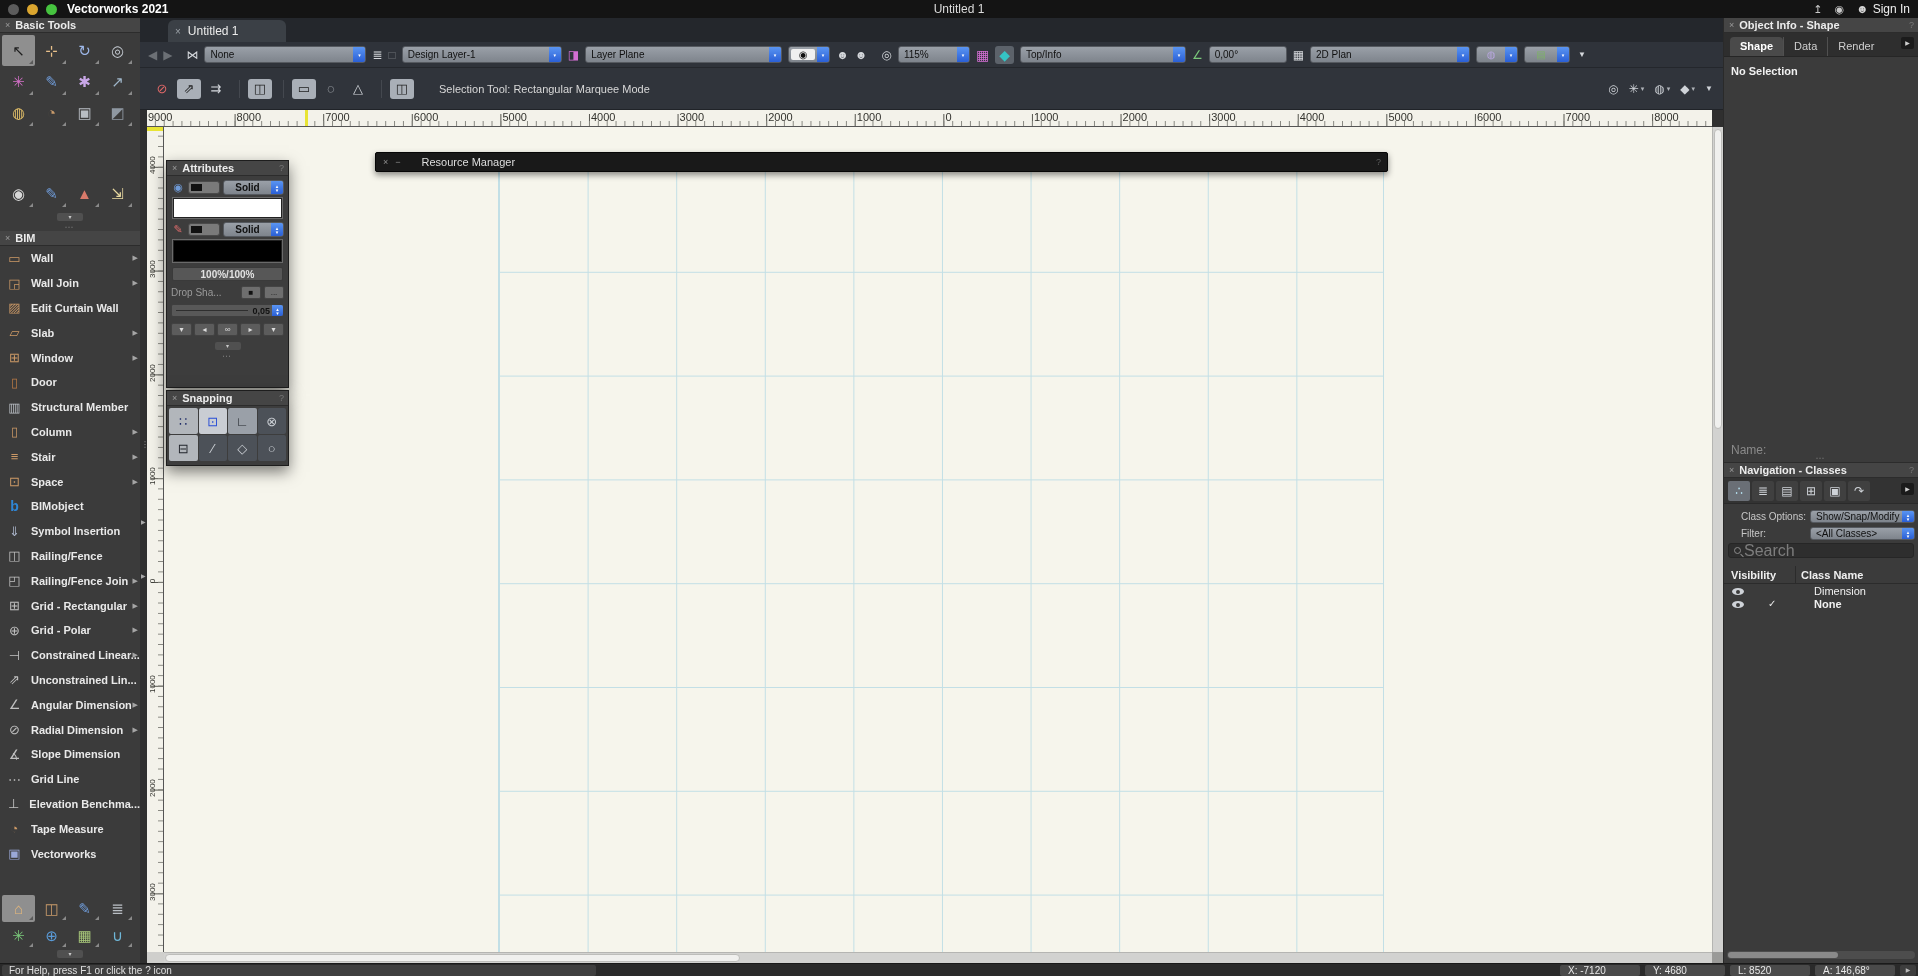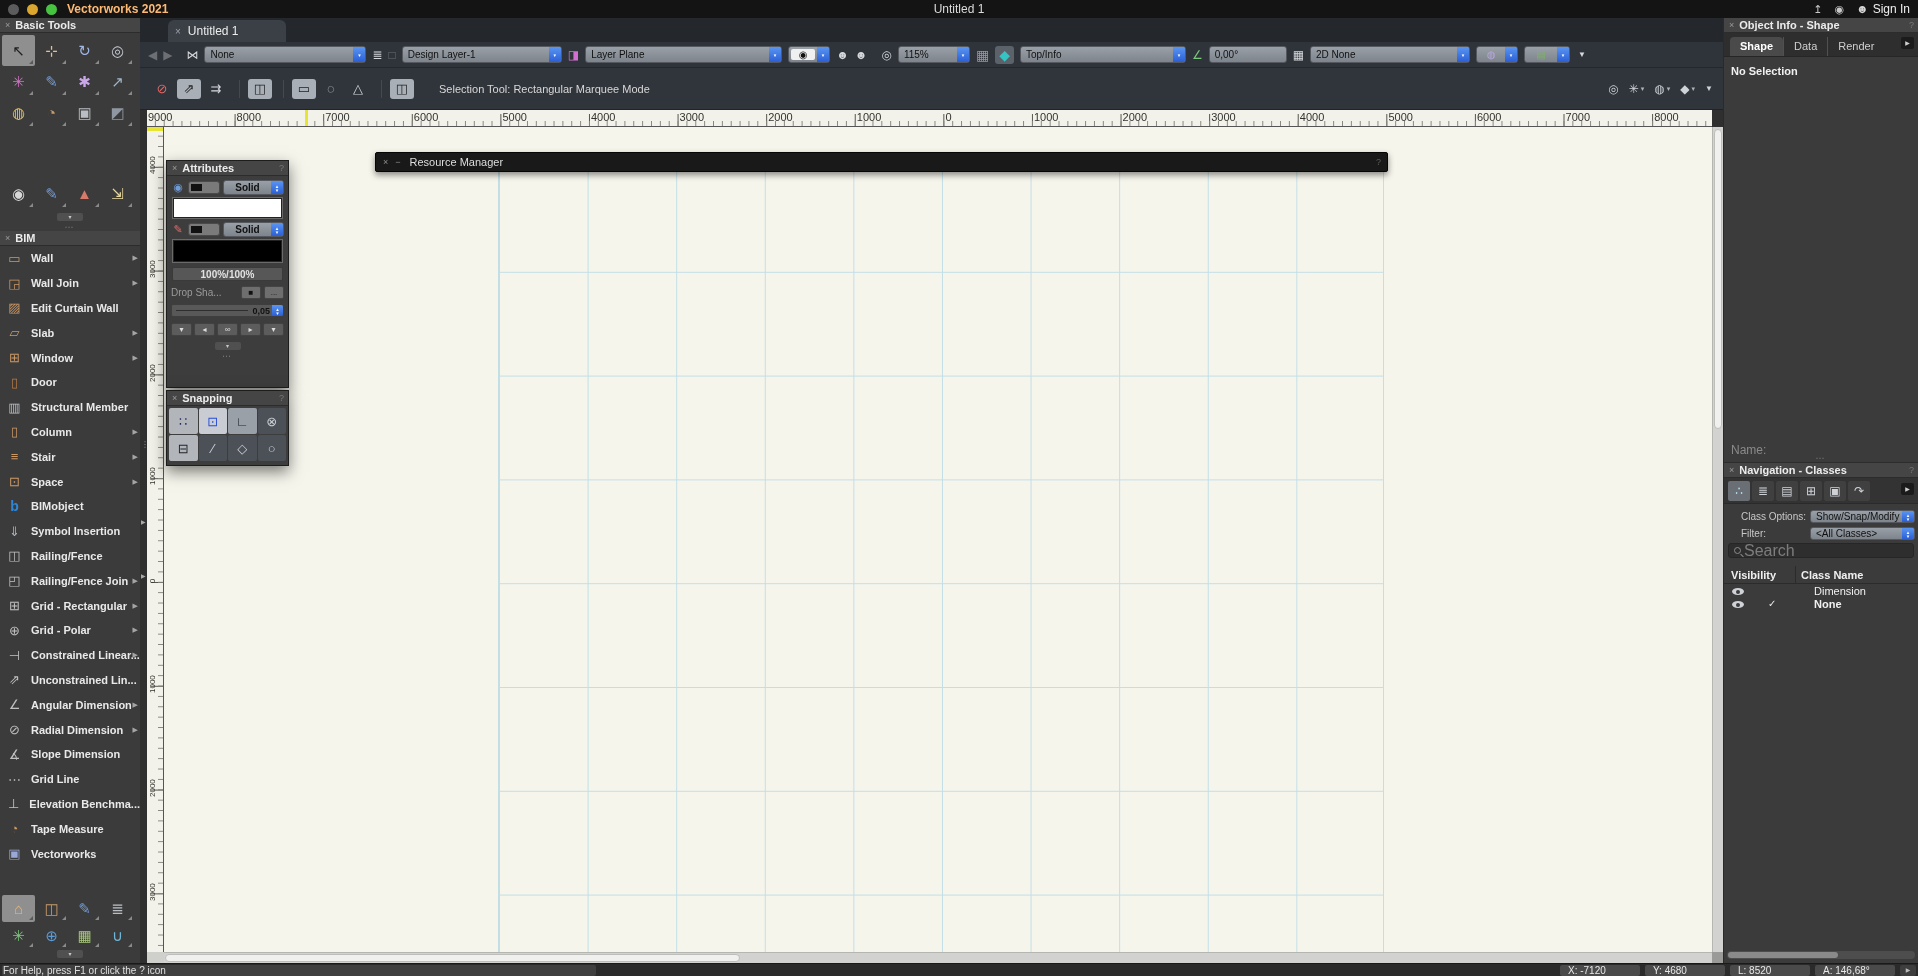--- a/index.html
+++ b/index.html
@@ -4,21 +4,21 @@
 <style>
   * { margin:0; padding:0; box-sizing:border-box; }
   html,body { width:1918px; height:976px; overflow:hidden; background:#222;
     font-family:"Liberation Sans", sans-serif; }
   #app { position:relative; width:1918px; height:976px; background:#3b3b3b; overflow:hidden; }
 
   
   #menubar { position:absolute; left:0; top:0; right:0; height:18px; background:#141414;
     display:flex; align-items:center; color:#e9e9e9; font-size:12px; }
   .tl { width:11px; height:11px; border-radius:50%; margin-left:8px; }
-  #app-title { font-weight:bold; margin-left:10px; color:#fdba74; }
+  #app-title { font-weight:bold; margin-left:10px; color:#ffffff; }
   #win-title { position:absolute; left:50%; transform:translateX(-50%); color:#dcdcdc; }
   #menu-right { position:absolute; right:8px; top:0; height:18px; display:flex; align-items:center; gap:12px; color:#c9c9c9; }
   #menu-right .mi { font-size:11px; }
   .person-glyph { font-size:12px; color:#d5d5d5; }
   #signin-label { color:#efefef; }
 
   
   #left-panel { position:absolute; left:0; top:18px; bottom:13px; width:140px; background:#3b3b3b; overflow:hidden; }
   .pal-hdr { height:15px; display:flex; align-items:center; background:#454545; border-bottom:1px solid #2c2c2c; }
   .pal-hdr .x { color:#9a9a9a; font-size:9px; margin:0 5px 0 5px; }
@@ -122,21 +122,21 @@
     background-image:linear-gradient(to bottom,#55554e 0 1px,transparent 1px); background-size:100% 103.8px; background-position-y:39.8px; }
   .vlabel { position:absolute; left:-1px; width:16px; height:12px; font-size:8px; color:#33332e; text-align:center; transform:rotate(-90deg); }
   #v-yellow { position:absolute; left:0; right:0; top:0; height:4px; background:#e8e434; }
   #viewport { position:absolute; left:24px; top:17px; right:11px; bottom:11px; background:#f6f5ec; overflow:hidden; }
   #grid { position:absolute; left:334px; top:40px; width:886px; height:785px;
     border-top:1px solid #c2dfe6; border-left:1px solid #c2dfe6; border-right:1px solid #c2dfe6;
     background-image:linear-gradient(to right,#c2dfe6 0 1px,transparent 1px),linear-gradient(to bottom,#c2dfe6 0 1px,transparent 1px);
     background-size:88.6px 103.8px; }
   #rm-bar { position:absolute; left:211px; top:25px; width:1013px; height:20px; background:#191919; border:1px solid #060606; border-radius:2px; box-shadow:0 3px 6px rgba(0,0,0,.45); display:flex; align-items:center; color:#dedede; font-size:11px; }
   #rm-bar .x,#rm-bar .m { color:#8f8f8f; font-size:9px; margin-left:7px; }
-  #rm-bar .t { margin-left:9px; }
+  #rm-bar .t { margin-left:21px; }
   #rm-bar .q { margin-left:auto; margin-right:6px; color:#5c5c5c; font-size:9px; }
   #vscroll { position:absolute; right:0; top:17px; width:11px; bottom:11px; background:#d2d2d0; border-left:1px solid #b5b5b2; }
   #vscroll .th { position:absolute; left:1px; right:1px; top:2px; height:300px; background:#f0f0ee; border-radius:4px; border:1px solid #bdbdba; }
   #hscroll { position:absolute; left:24px; right:11px; bottom:0; height:11px; background:#d2d2d0; border-top:1px solid #b5b5b2; }
   #hscroll .th { position:absolute; top:1px; bottom:1px; left:1px; width:575px; background:#f0f0ee; border-radius:4px; border:1px solid #bdbdba; }
   #blcorner { position:absolute; left:7px; width:17px; bottom:0; height:11px; background:#cfcfcc; }
   #brcorner { position:absolute; right:0; width:11px; bottom:0; height:11px; background:#9a9a98; }
 
   
   .float { position:absolute; width:123px; background:#3d3d3d; border:1px solid #1d1d1d; box-shadow:0 6px 14px rgba(0,0,0,.5); z-index:50; }
@@ -158,21 +158,21 @@
   #slider-row .line { flex:1; height:1px; background:#2e2e2e; margin:0 4px; }
   #slider-row .val { font-size:9px; color:#111; font-weight:bold; margin-right:2px; }
   #slider-row .cap { width:11px; align-self:stretch; background:linear-gradient(#5a95f2,#2a5fd6); color:#fff; display:flex; flex-direction:column; align-items:center; justify-content:center; font-size:5px; line-height:4px; border-radius:0 2px 2px 0; }
   #marker-row { margin:6px 4px 0; display:flex; gap:2px; }
   #marker-row .mk { flex:1; height:13px; background:#5c5c5c; border:1px solid #424242; border-radius:2px; color:#dcdcdc; font-size:8px; text-align:center; line-height:12px; }
   #snap-grid { display:flex; flex-wrap:wrap; padding:2px; gap:1px; }
   .snap-cell { width:28.5px; height:26px; border-radius:2px; display:flex; align-items:center; justify-content:center; font-size:13px; }
 
   
   #statusbar { position:absolute; left:0; right:0; bottom:0; height:13px; background:#2a2a2a; border-top:1px solid #1a1a1a; }
-  #help-seg { position:absolute; left:2px; top:1px; width:594px; height:11px; background:#3f3f3f; border-radius:2px; color:#e0e0e0; font-size:10px; line-height:11px; padding-left:1px; }
+  #help-seg { position:absolute; left:2px; top:1px; width:594px; height:11px; background:#3f3f3f; border-radius:2px; color:#e0e0e0; font-size:10px; line-height:11px; padding-left:7px; }
   #coord-segs { position:absolute; right:2px; top:1px; display:flex; gap:5px; }
   .seg { height:11px; background:#4a4a4a; border-radius:2px; color:#e8e8e8; font-size:10px; line-height:11px; padding:0 8px; min-width:80px; }
   #seg-arrow { height:11px; width:16px; background:#3e3e3e; border-radius:2px; color:#bbb; font-size:6px; text-align:center; line-height:11px; min-width:0; padding:0; }
 </style>
 </head>
 <body>
 
 <div id="app">
 
   <div id="menubar">
@@ -448,21 +448,21 @@
       <div class="dd tb-dd" style="width:166px">
         <span class="txt">Top/Info</span>
         <span class="cap">▾</span>
       </div>
       <span class="tb-ic" style="color:#7ac87a">∠</span>
       <div class="dd tb-dd" style="width:78px">
         <span class="txt">0,00°</span>
       </div>
       <span class="tb-ic">▦</span>
       <div class="dd tb-dd" style="width:160px">
-        <span class="txt">2D None</span>
+        <span class="txt">2D Plan</span>
         <span class="cap">▾</span>
       </div>
       <div class="dd tb-dd" style="width:42px">
         <span class="txt" style="text-align:center;color:#b9a7e0">◍</span>
         <span class="cap">▾</span>
       </div>
       <div class="dd tb-dd" style="width:46px">
         <span class="txt" style="text-align:center;color:#7fb069">▤</span>
         <span class="cap">▾</span>
       </div>

